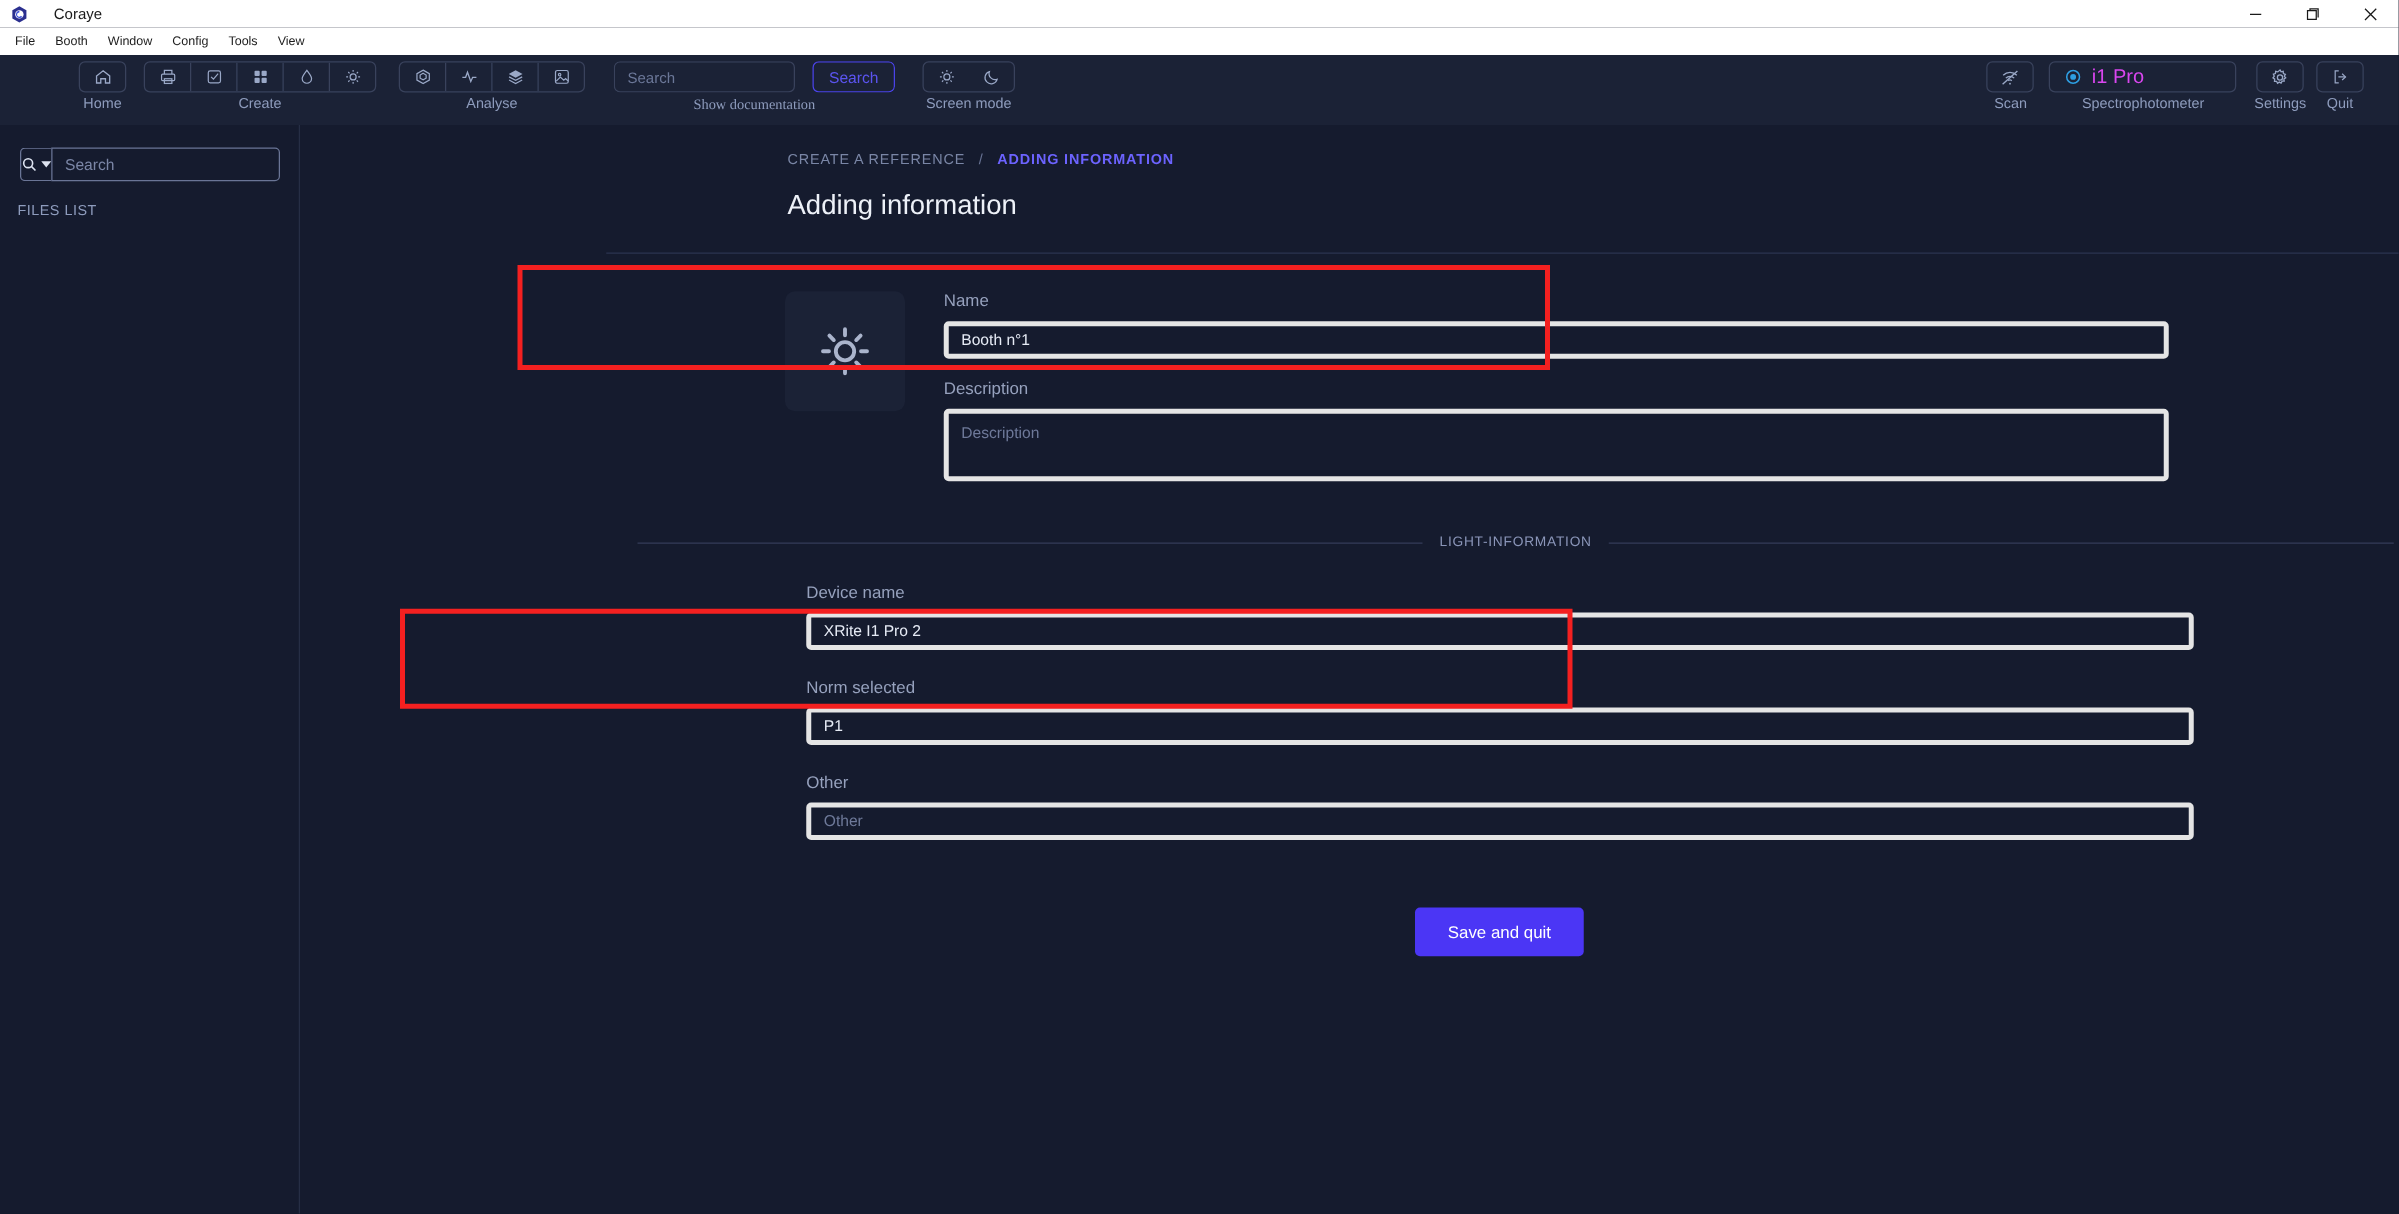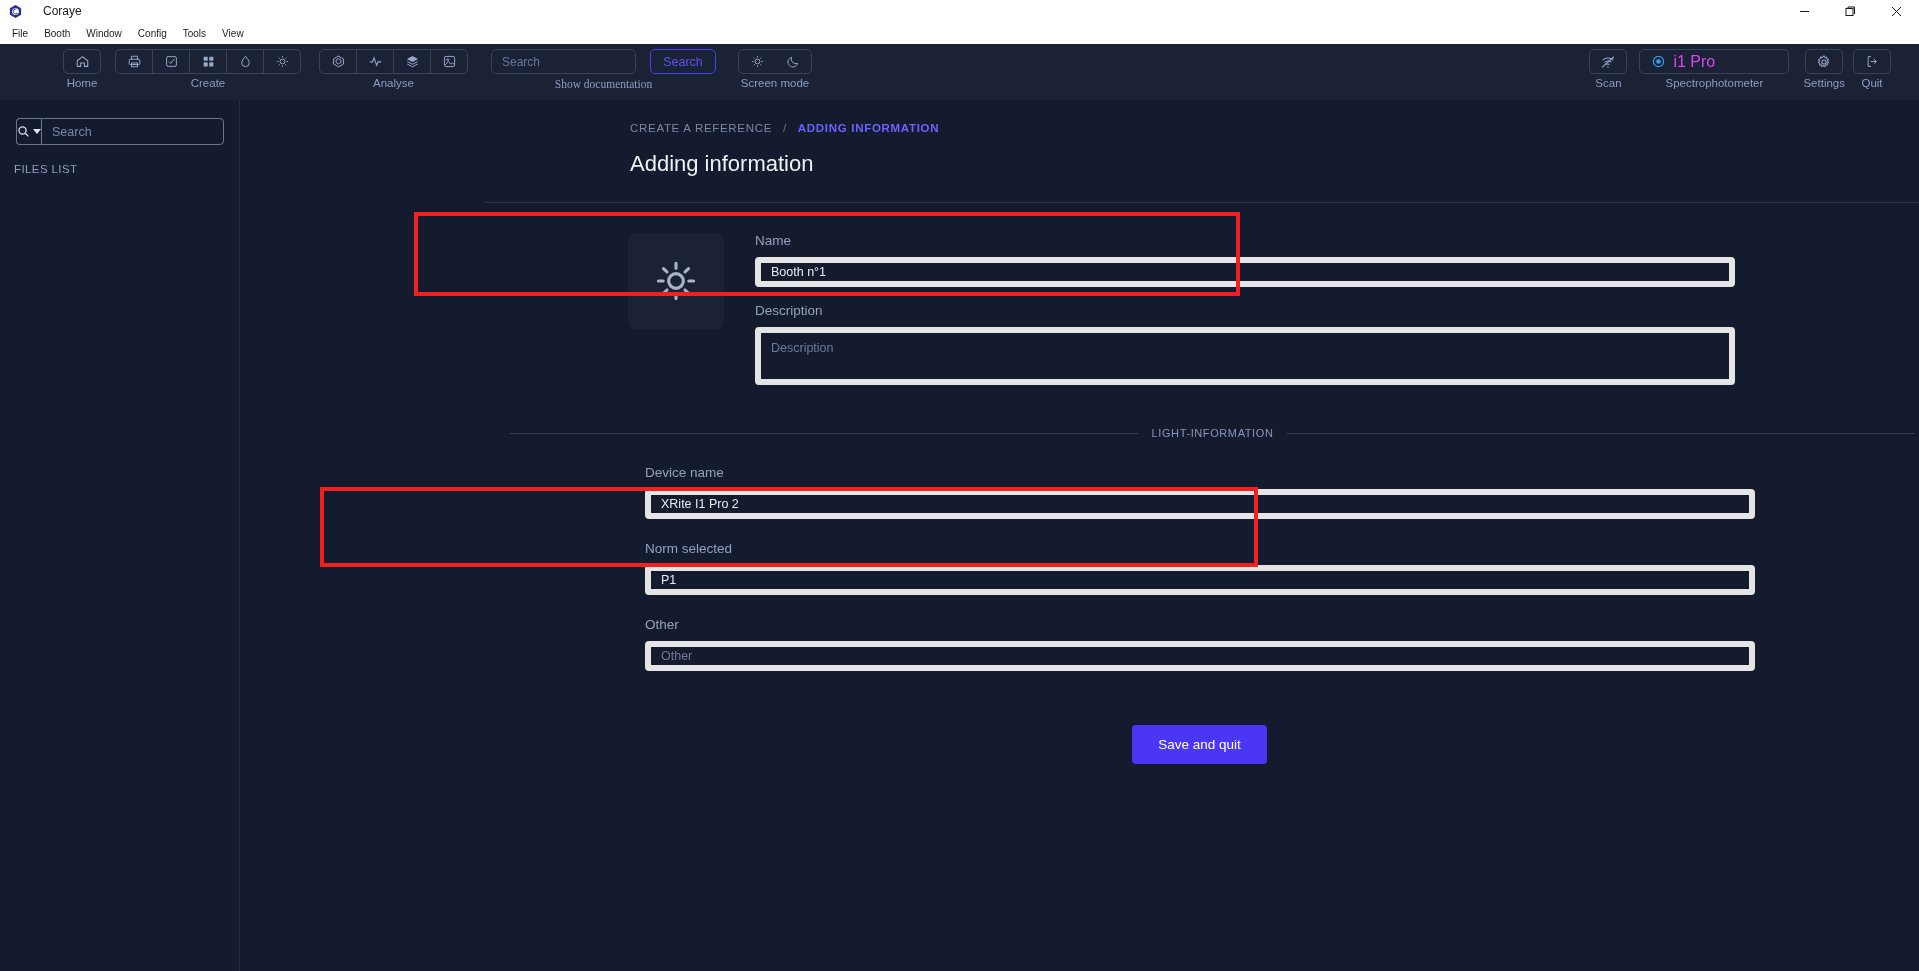--- a/index.html
+++ b/index.html
@@ -135,21 +135,21 @@
   }
   .fields-top { margin-left: 31px; width: 980px; }
 
   .field-label { font-size: 13.5px; color: #96a1bd; margin-bottom: 9px; }
   .inp {
     width: 100%; height: 30px; background: transparent;
     border: 1px solid #5a6party; border-radius: 4px;
     color: #e6ebf5; font-size: 12.5px; padding: 0 10px;
     font-family: "Liberation Sans", sans-serif; outline: none;
   }
-  .inp, .ta { border: 6px solid #e5e5e5; }
+  .inp, .ta { border: 4px solid #e5e5e5; }
   .inp::placeholder, .ta::placeholder { color: #6e7999; }
   .ta {
     width: 100%; height: 58px; background: transparent; border-radius: 4px;
     color: #e6ebf5; font-size: 12.5px; padding: 8px 10px; resize: none;
     font-family: "Liberation Sans", sans-serif; outline: none;
   }
   .field-block { margin-bottom: 16px; }
 
   .divider-sect {
     display: flex; align-items: center; margin: 22px 0 0 270px; width: 1405px;

